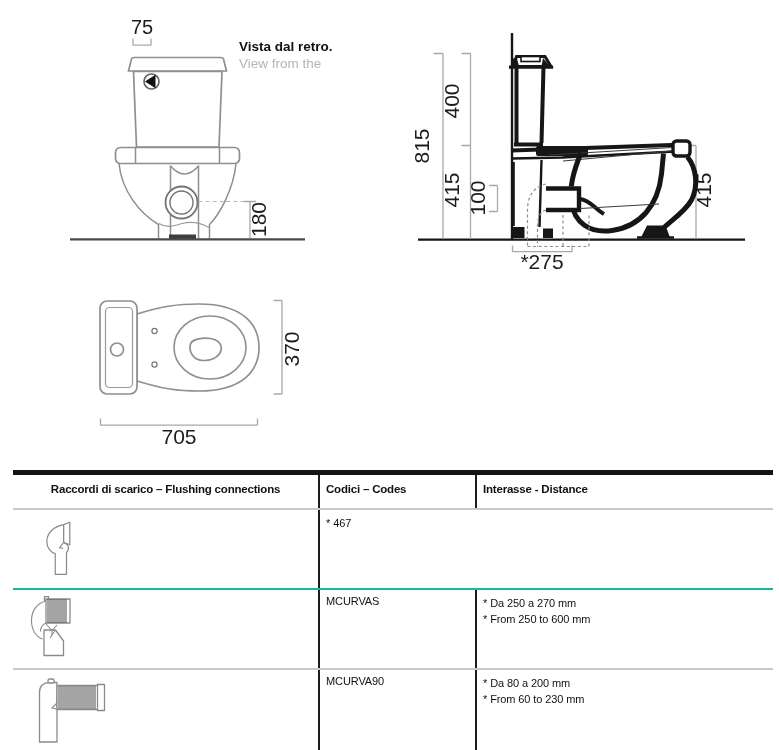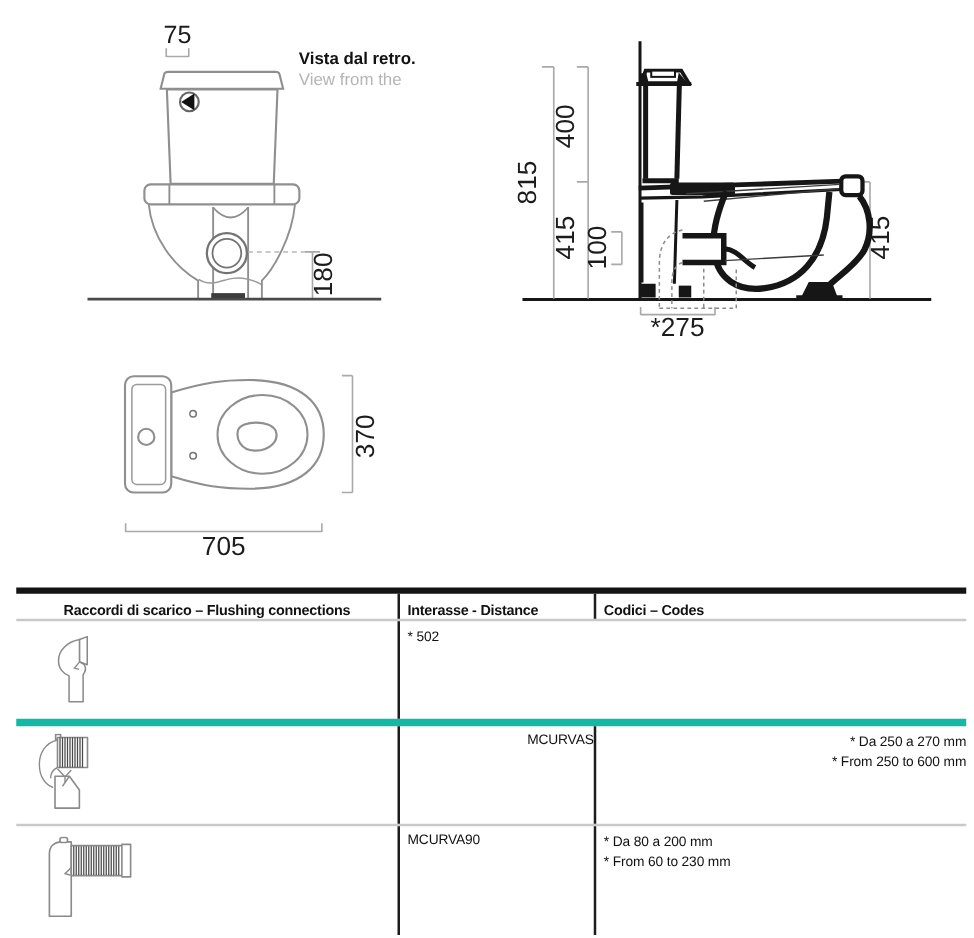--- a/index.html
+++ b/index.html
@@ -18,23 +18,23 @@
   .thin-dark{fill:none;stroke:#3a3a3a;stroke-width:1.1;}
   .dim-text{font-family:"Liberation Sans",sans-serif;font-size:21px;fill:#1c1c1c;}
   .dim-text-sm{font-family:"Liberation Sans",sans-serif;font-size:20px;fill:#1c1c1c;}
   .cap-b{font-family:"Liberation Sans",sans-serif;font-size:13.5px;font-weight:bold;fill:#111;}
   .cap-m{font-family:"Liberation Sans",sans-serif;font-size:13.5px;fill:#b5b5b5;}
 
   
   .spec-table{position:absolute;left:13px;top:470px;width:760px;
               border-top:5px solid #141414;color:#111;}
   .t-row{display:grid;grid-template-columns:305px 157px 1fr;}
-  .t-head{height:20px;}
+  .t-head{height:33px;}
   .t-r1{height:78px;border-top:2px solid #c9c9c9;}
-  .t-r2{height:78px;border-top:6px solid #14b8a6;text-align:right;}
+  .t-r2{height:78px;border-top:2px solid #14b8a6;}
   .t-r3{height:87px;border-top:2px solid #c9c9c9;}
   .c2,.c3{border-left:2px solid #1c1c1c;}
   .th{font-size:11.5px;font-weight:bold;letter-spacing:-0.2px;padding-top:8px;}
   .th.c1{text-align:center;}
   .th.c2,.th.c3{padding-left:6px;}
   .td{font-size:11px;letter-spacing:-0.1px;padding-top:5px;}
   .td.c2,.td.c3{padding-left:6px;}
   .td .dline{line-height:16px;}
   .icon-cell{display:flex;align-items:flex-start;}
   .t-r1 .icon-cell{padding-left:31px;padding-top:9px;}
@@ -144,34 +144,34 @@
 
       <path class="dimline" d="M100.5,418.5 V425.5 M100.5,425.2 H257.5 M257.5,418.5 V425.5"></path>
       <text class="dim-text" x="179" y="444" text-anchor="middle">705</text>
     </g>
   </svg>
 
   <div class="spec-table">
 
     <div class="t-row t-head">
       <div class="th c1">Raccordi di scarico – Flushing connections</div>
+      <div class="th c2">Codici – Codes</div>
       <div class="th c3">Interasse - Distance</div>
-      <div class="th c2">Codici – Codes</div>
     </div>
 
     <div class="t-row t-r1">
       <div class="td c1 icon-cell">
         <svg width="30" height="60" viewBox="0 0 32 60">
           <path class="pipe" d="M21,4 C10,6 3,13.5 3,22 C3,29 7.5,33.5 12,35 L12,57 L24,57 L24,34 C26,31.5 26.5,28 25,25.5 L21,23 Z"></path>
           <path class="pipe" d="M21,4 L27.5,1.5 V25.5 L21,23 Z"></path>
           <path class="pipe-thin" d="M21,23 L16.5,28.5 L20.5,29.5"></path>
         </svg>
       </div>
       <div class="td c3">
-        <div class="dline">* 502</div>
+        <div class="dline">* 467</div>
       </div>
     </div>
 
     <div class="t-row t-r2">
       <div class="td c1 icon-cell">
         <svg width="44" height="62" viewBox="0 0 44 62">
           <path class="pipe" d="M14,34 L25.5,34 L33.5,45 L33.5,59.5 L14,59.5 Z"></path>
           <path class="pipe-thin" d="M25.5,34 L20,42"></path>
           <path class="pipe-thin" d="M16,5 C6,7.5 1.5,15.5 1.5,24.5 C1.5,34.5 6.5,41 12.5,43"></path>
           <path class="pipe-thin" d="M16,27 C12.5,28.5 10.5,31.5 10.5,35.5"></path>

